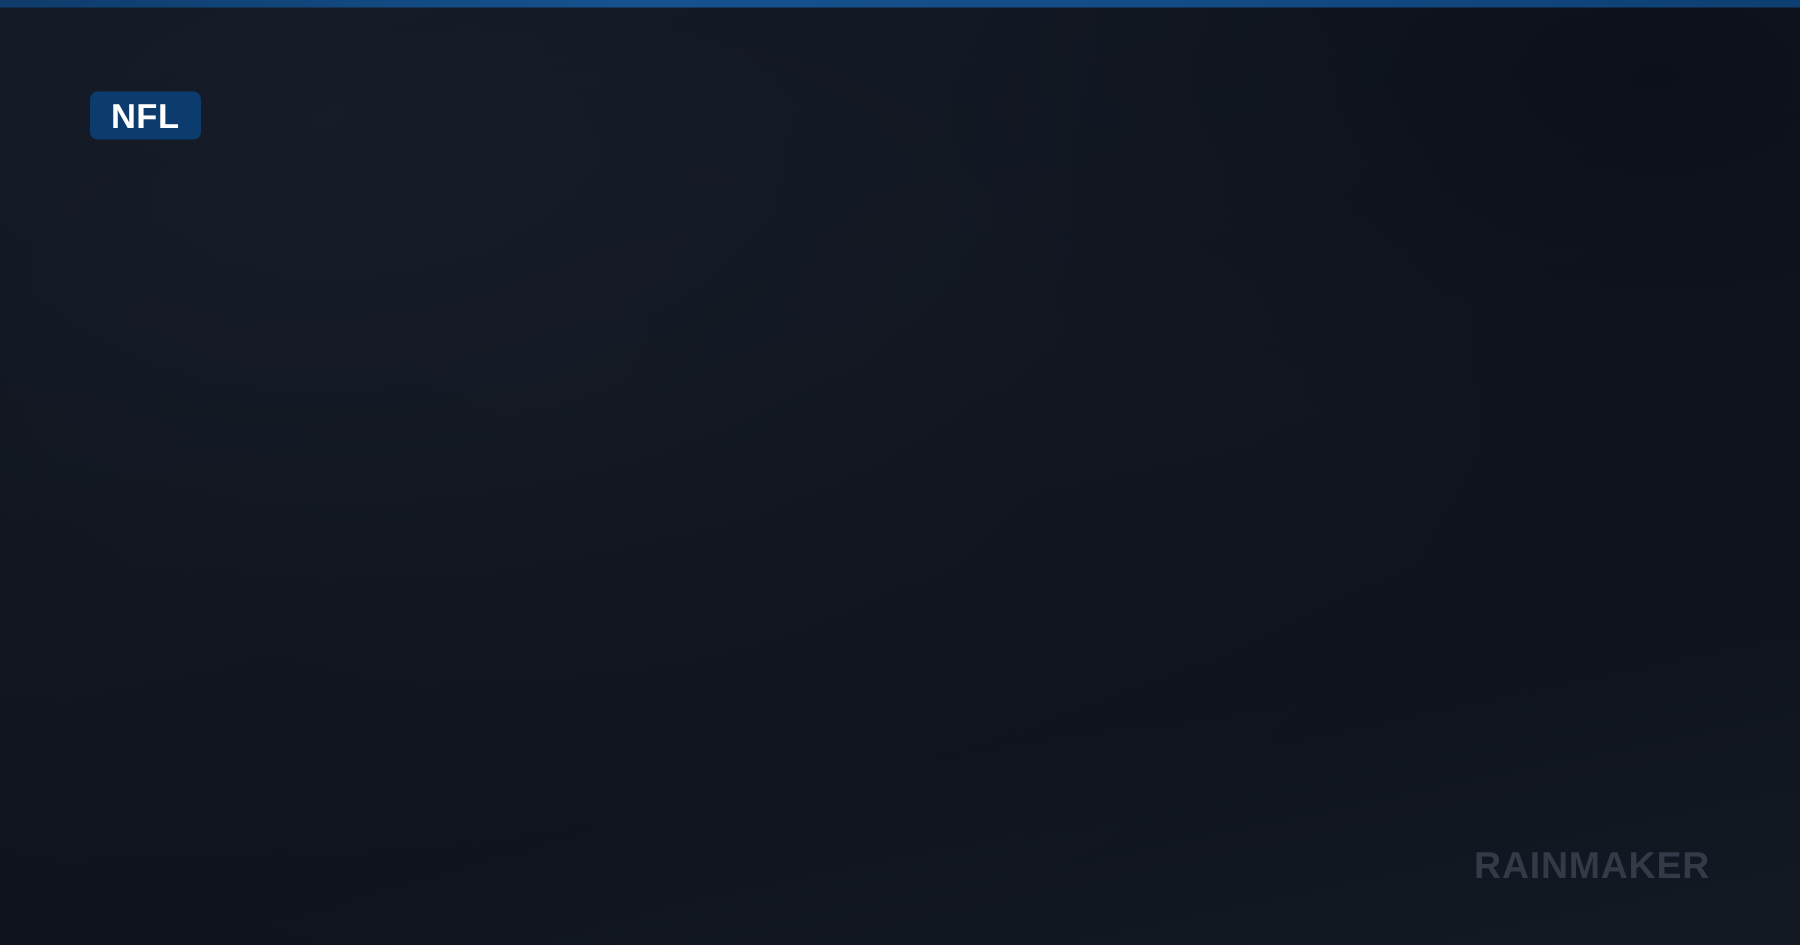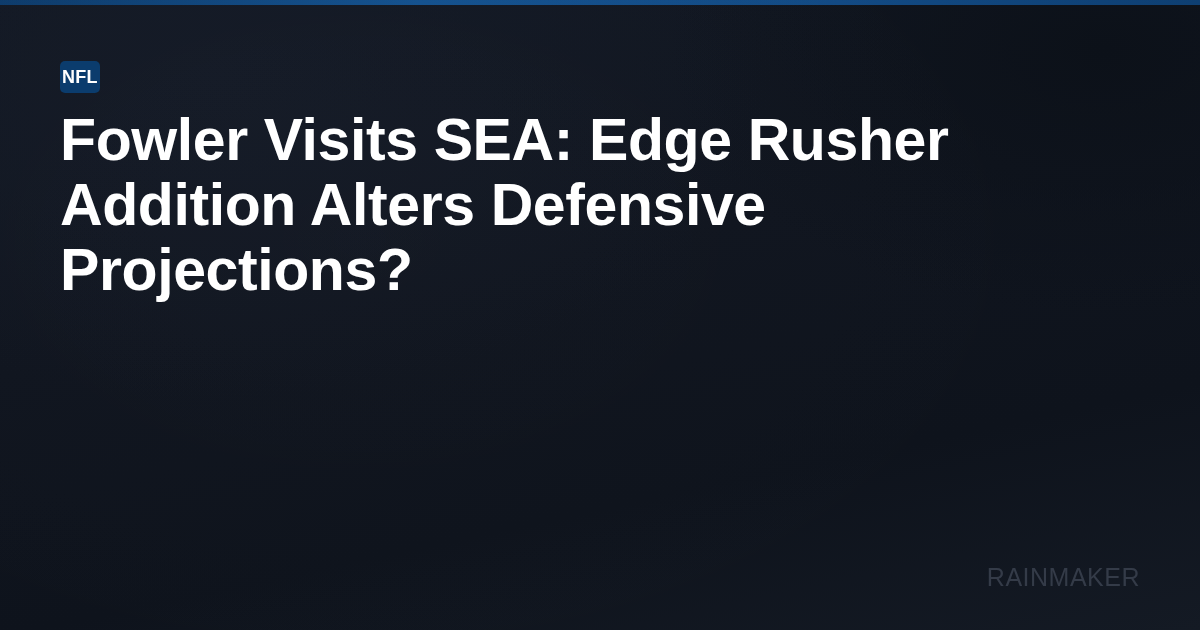--- a/index.html
+++ b/index.html
@@ -41,28 +41,28 @@
     inset: 0;
     background: radial-gradient(ellipse 1100px 700px at 30% 38%, rgba(255,255,255,0.012) 0%, rgba(0,0,0,0) 70%);
     pointer-events: none;
   }
 
   .badge {
     position: absolute;
     left: 60px;
     top: 61px;
     height: 32px;
-    padding: 0 2px;
+    padding: 0 14px;
     display: inline-flex;
     align-items: center;
     justify-content: center;
     background: #0b3c6d;
     border-radius: 5px;
     color: #ffffff;
-    font-size: 18px;
+    font-size: 23px;
     font-weight: bold;
     letter-spacing: 0.3px;
     line-height: 1;
   }
 
   .headline {
     position: absolute;
     left: 60px;
     top: 108px;
     width: 1060px;
@@ -93,34 +93,33 @@
     letter-spacing: 0.6px;
     line-height: 1;
   }
 
   .watermark {
     position: absolute;
     right: 60px;
     bottom: 40px;
     color: #343b48;
     font-size: 25px;
-    font-weight: normal;
+    font-weight: bold;
     letter-spacing: 0.5px;
     line-height: 1;
     user-select: none;
   }
 </style>
 </head>
 <body>
 
 <div class="card">
 
   <div class="top-accent"></div>
   <div class="vignette"></div>
 
   <div class="badge">NFL</div>
 
-  <h1 class="headline">Fowler Visits SEA: Edge Rusher Addition Alters Defensive Projections?</h1>
 
 
   <div class="watermark">RAINMAKER</div>
 
 </div>
 
 </body></html>

